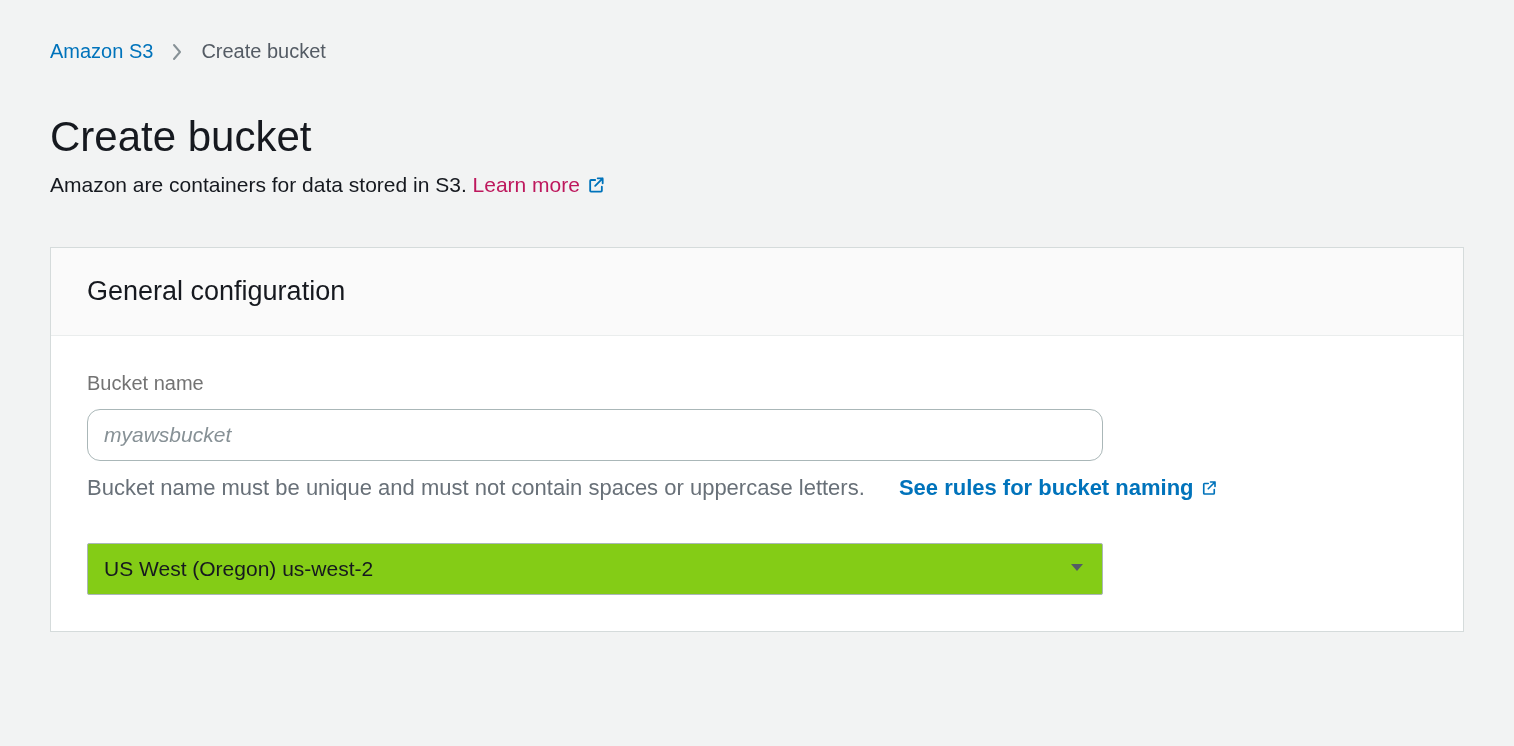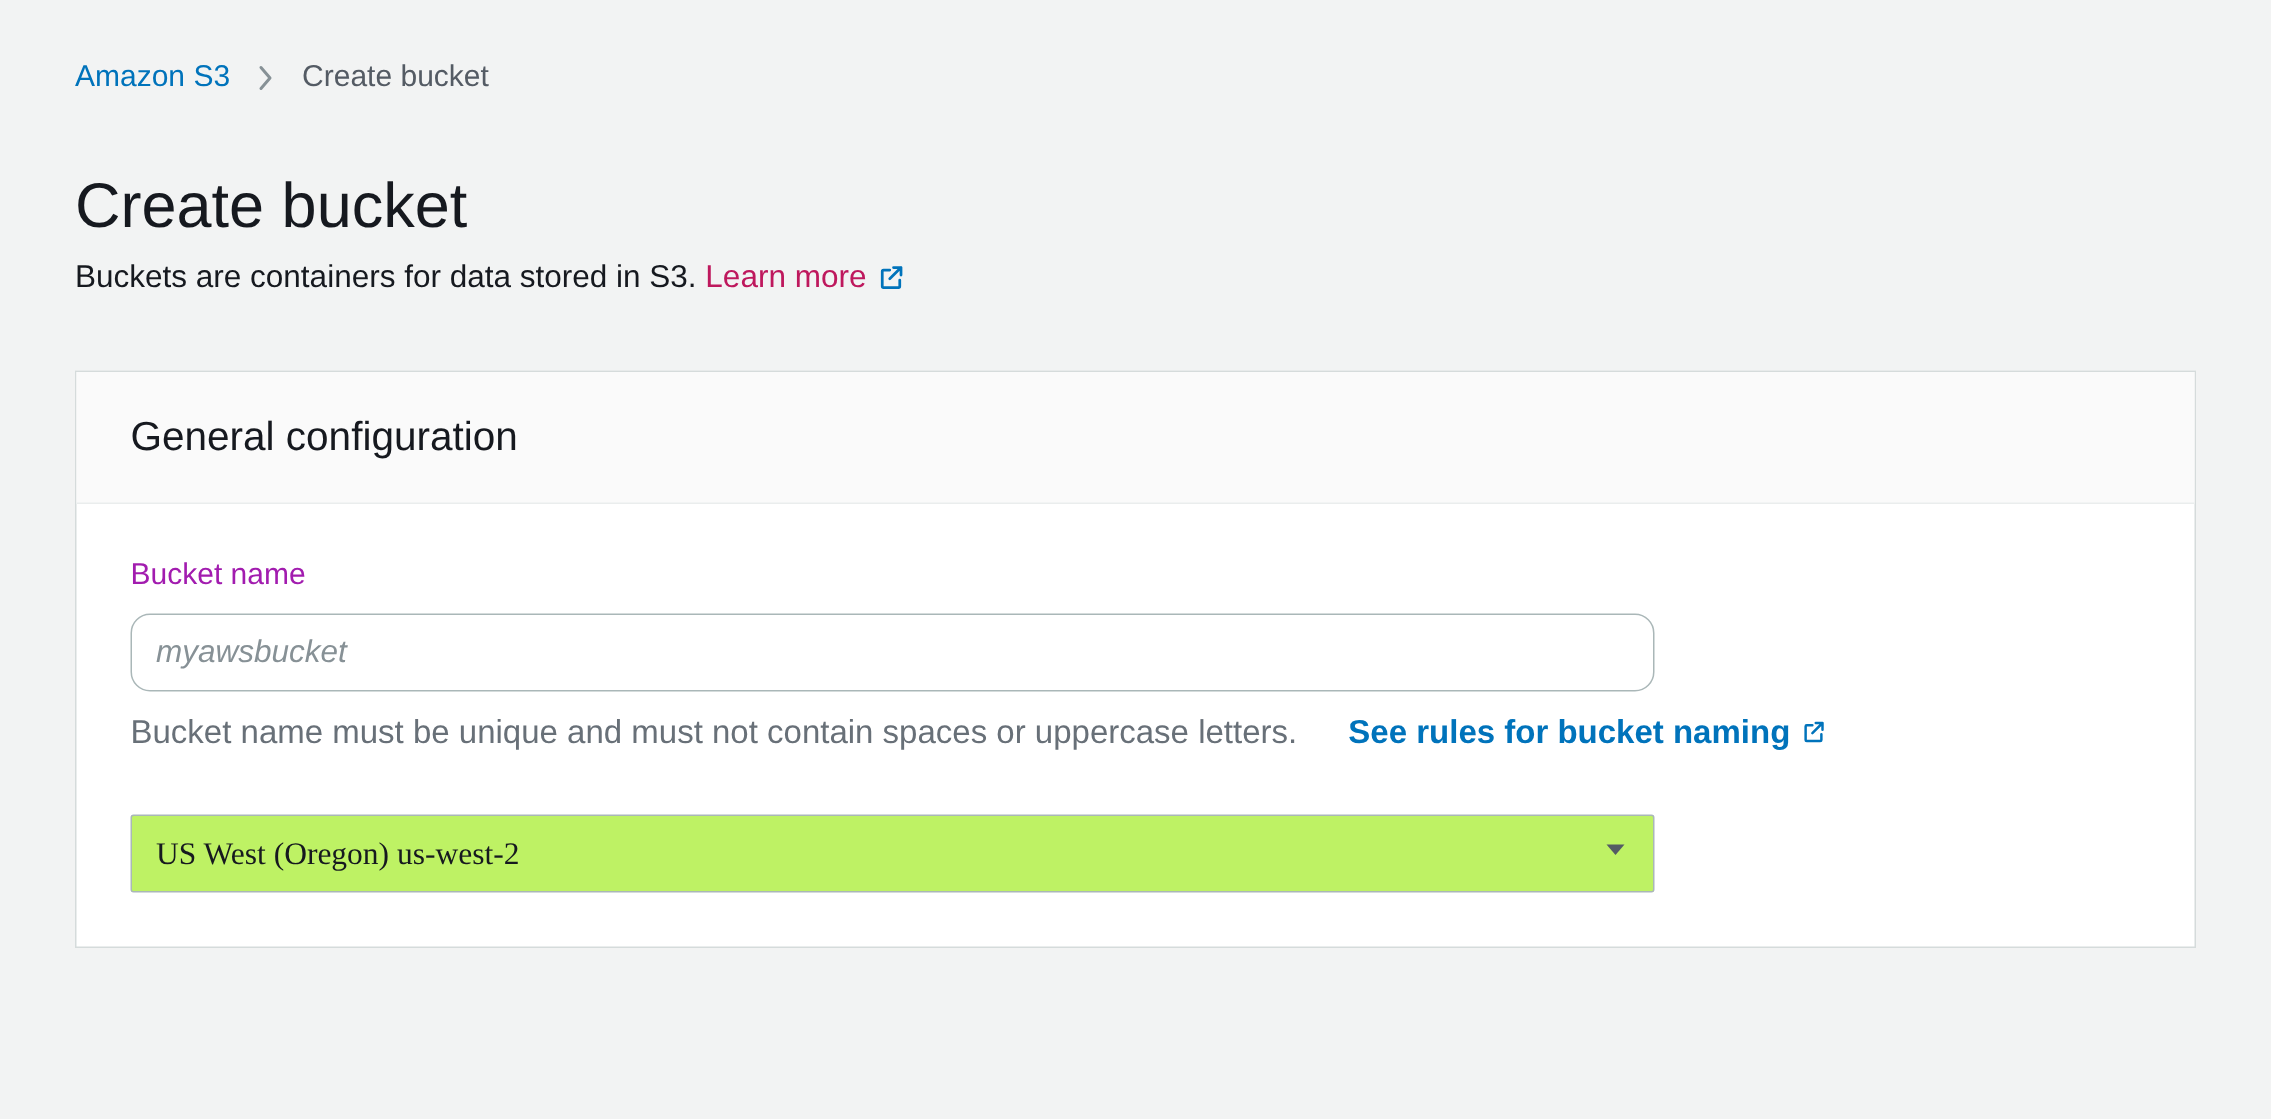--- a/index.html
+++ b/index.html
@@ -67,21 +67,21 @@
     padding: 36px;
   }
   .field {
     margin-bottom: 42px;
   }
   .field:last-child {
     margin-bottom: 0;
   }
   .field-label {
     font-size: 20px;
-    color: #a21caf;
+    color: #737373;
     margin-bottom: 14px;
   }
   .text-input {
     width: 1016px;
     max-width: 100%;
     height: 52px;
     border: 1px solid #aab7b8;
     border-radius: 13px;
     padding: 0 16px;
     font-size: 21px;
@@ -113,28 +113,27 @@
     max-width: 100%;
   }
   .select {
     width: 100%;
     height: 52px;
     border: 1px solid #aab7b8;
     border-radius: 2px;
     padding: 0 44px 0 16px;
     font-size: 21px;
     color: #16191f;
-    background: #bef264;
+    background: #84cc16;
     appearance: none;
     -webkit-appearance: none;
     cursor: pointer;
     text-align: left;
     display: flex;
     align-items: center;
-    font-family: Liberation Serif, serif;
   }
   .select-caret {
     position: absolute;
     right: 18px;
     top: 50%;
     transform: translateY(-50%);
     pointer-events: none;
     color: #545b64;
   }
   .ext-icon { display: inline-flex; }
@@ -150,21 +149,21 @@
       <svg width="12" height="18" viewBox="0 0 12 18" fill="none">
           <path d="M3 2 L9 9 L3 16" stroke="#879196" stroke-width="2" fill="none" stroke-linecap="round" stroke-linejoin="round"></path>
         </svg>
     </span>
     <span class="current">Create bucket</span>
   </nav>
 
   <div class="header">
     <h1>Create bucket</h1>
     <p class="subtitle">
-      <span>Buckets are containers for data stored in S3. </span>
+      <span>Amazon are containers for data stored in S3. </span>
       <a href="#">
         <span>Learn more</span>
         <span class="ext-icon">
           <svg width="20" height="20" viewBox="0 0 24 24" fill="none">
               <path d="M14 4h6v6M20 4l-9 9M19 14v5a1 1 0 0 1-1 1H6a1 1 0 0 1-1-1V7a1 1 0 0 1 1-1h5" stroke="#0073bb" stroke-width="2.2" stroke-linecap="round" stroke-linejoin="round"></path>
             </svg>
         </span>
       </a>
     </p>
   </div>

